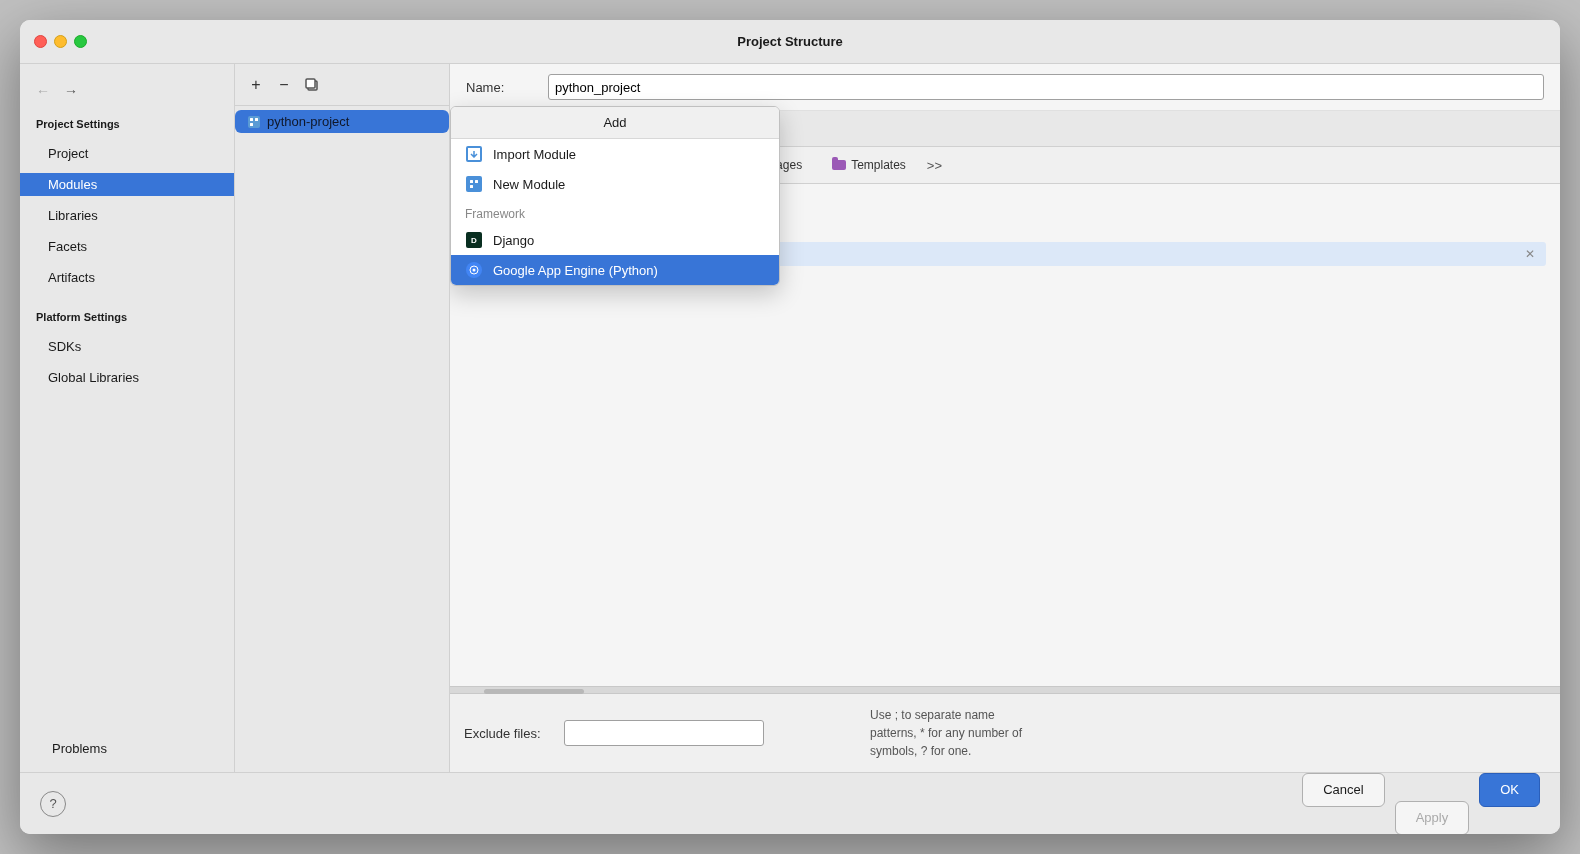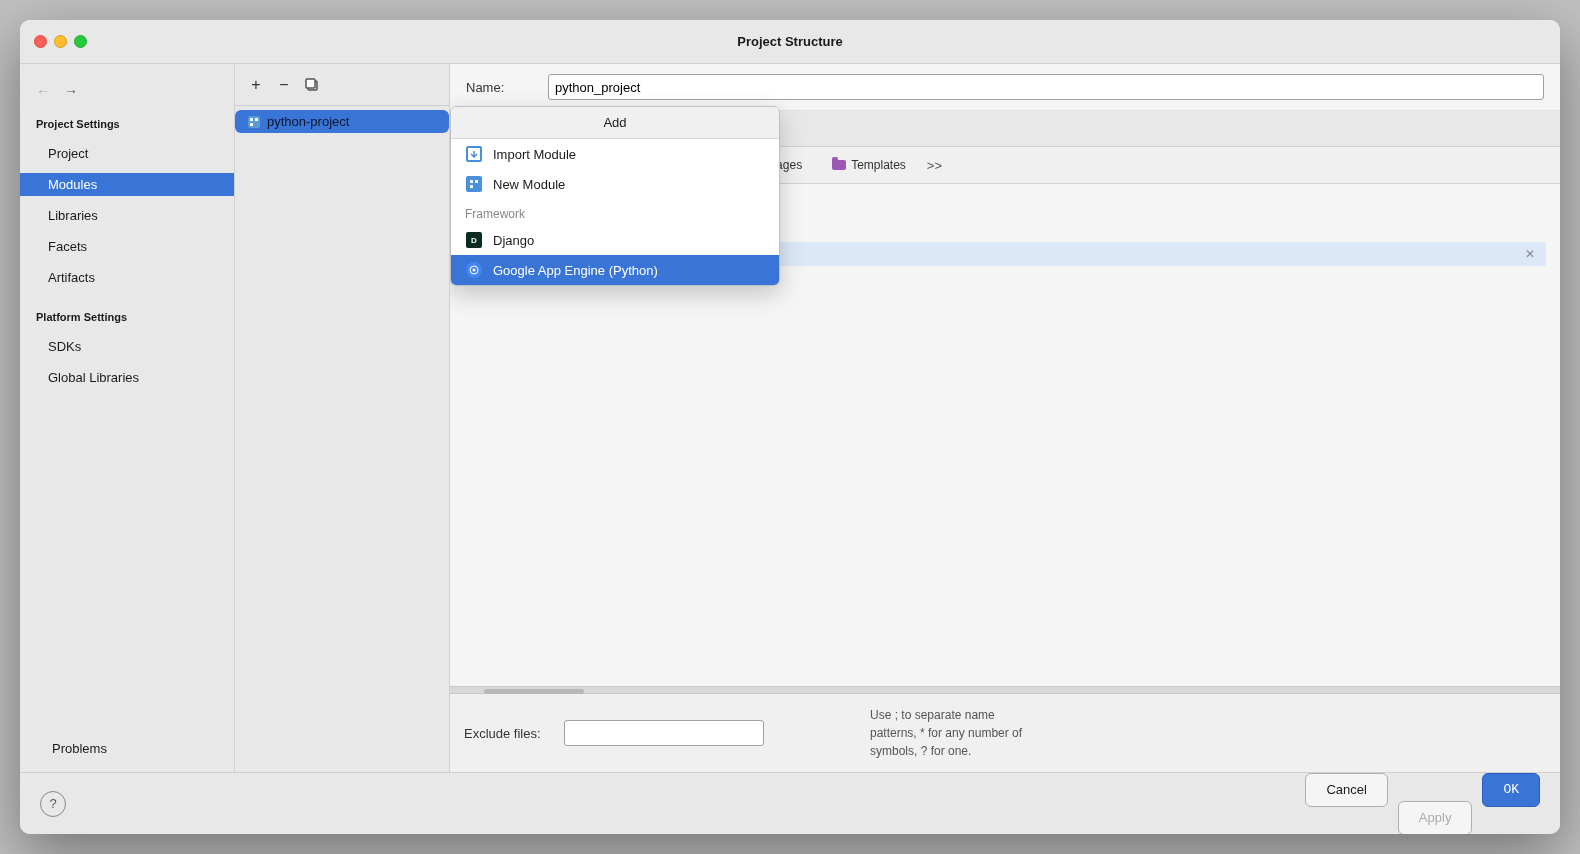--- a/index.html
+++ b/index.html
@@ -292,21 +292,20 @@
       background: #f5f5f5;
       color: #1a1a1a;
       display: flex;
       align-items: center;
       justify-content: center;
     }
     .btn-primary {
       background: #3875d7;
       color: white;
       border-color: #2a5fbb;
-      font-family: Liberation Mono, monospace;
     }
     .btn-disabled {
       color: #aaa;
       cursor: default;
       margin-top: 28px;
     }
     
     .dropdown-overlay {
       position: absolute;
       top: 42px;

